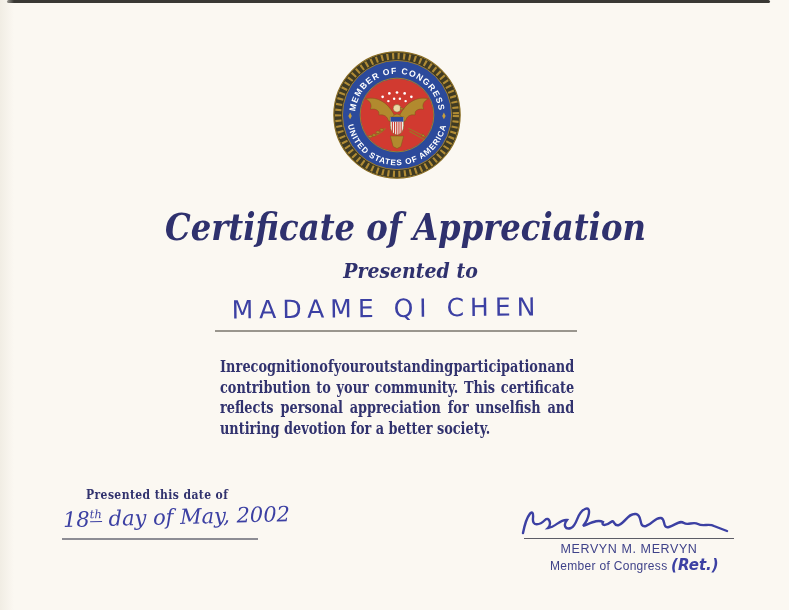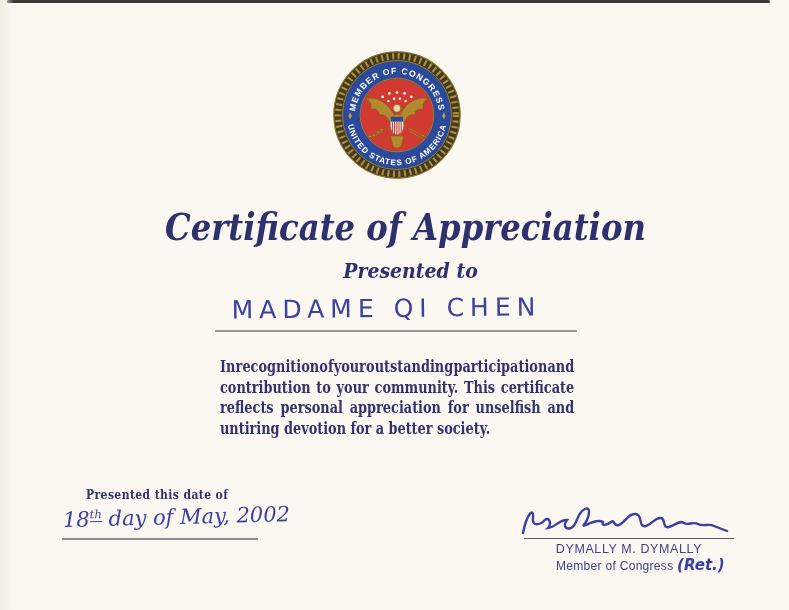--- a/index.html
+++ b/index.html
@@ -61,21 +61,21 @@
   
   .sig-block{position:absolute;left:518px;top:497px;width:222px;}
   .sig-svg{position:absolute;left:0;top:0;width:218px;height:46px;}
   .sig-line{position:absolute;left:6px;top:41px;width:210px;height:1.2px;background:#5c5c66;}
   .sig-name{
     position:absolute;left:0;top:45px;width:222px;text-align:center;
     font-family:"Liberation Sans", sans-serif;font-size:12.5px;letter-spacing:0.6px;
     color:#3f4289;white-space:nowrap;
   }
   .sig-title{
-    position:absolute;left:38px;top:59px;width:200px;
+    position:absolute;left:32px;top:59px;width:200px;
     font-family:"Liberation Sans", sans-serif;font-size:12px;letter-spacing:0.3px;
     color:#3f4289;white-space:nowrap;
   }
   .sig-ret{
     font-family:"DejaVu Sans", sans-serif;font-style:italic;font-size:15px;
     color:#3c40a3;font-weight:bold;letter-spacing:0px;
   }
 </style>
 </head>
 <body>
@@ -202,20 +202,20 @@
   <div class="date-hand">
     <span>18</span><sup>th</sup><span> day of May, 2002</span>
   </div>
   <div class="date-underline"></div>
 
   <div class="sig-block">
     <svg class="sig-svg" viewBox="0 0 218 46">
       <path d="M5 36 C9 16 16 10 15 21 C14 30 22 28 27 23 C31 19 34 27 30 31 C38 30 42 22 49 23 C45 28 47 33 53 31 C60 28 58 16 67 12 C74 9 71 22 65 29 C73 26 80 22 85 25 C83 29 88 29 93 25 C97 22 95 30 101 28 C108 25 110 16 118 17 C125 18 120 31 128 29 C135 27 137 20 143 21 C148 22 144 32 151 30 C158 28 161 23 166 26 C170 29 175 24 180 27 C185 30 191 26 196 29 L209 34" fill="none" stroke="#3c40a3" stroke-width="2.4" stroke-linecap="round"></path>
     </svg>
     <div class="sig-line"></div>
-    <div class="sig-name">DYMALLY M. DYMALLY</div>
+    <div class="sig-name">MERVYN M. MERVYN</div>
     <div class="sig-title">
       <span>Member of Congress</span>
       <span class="sig-ret">(Ret.)</span>
     </div>
   </div>
 
 </div>
 
 </body></html>

